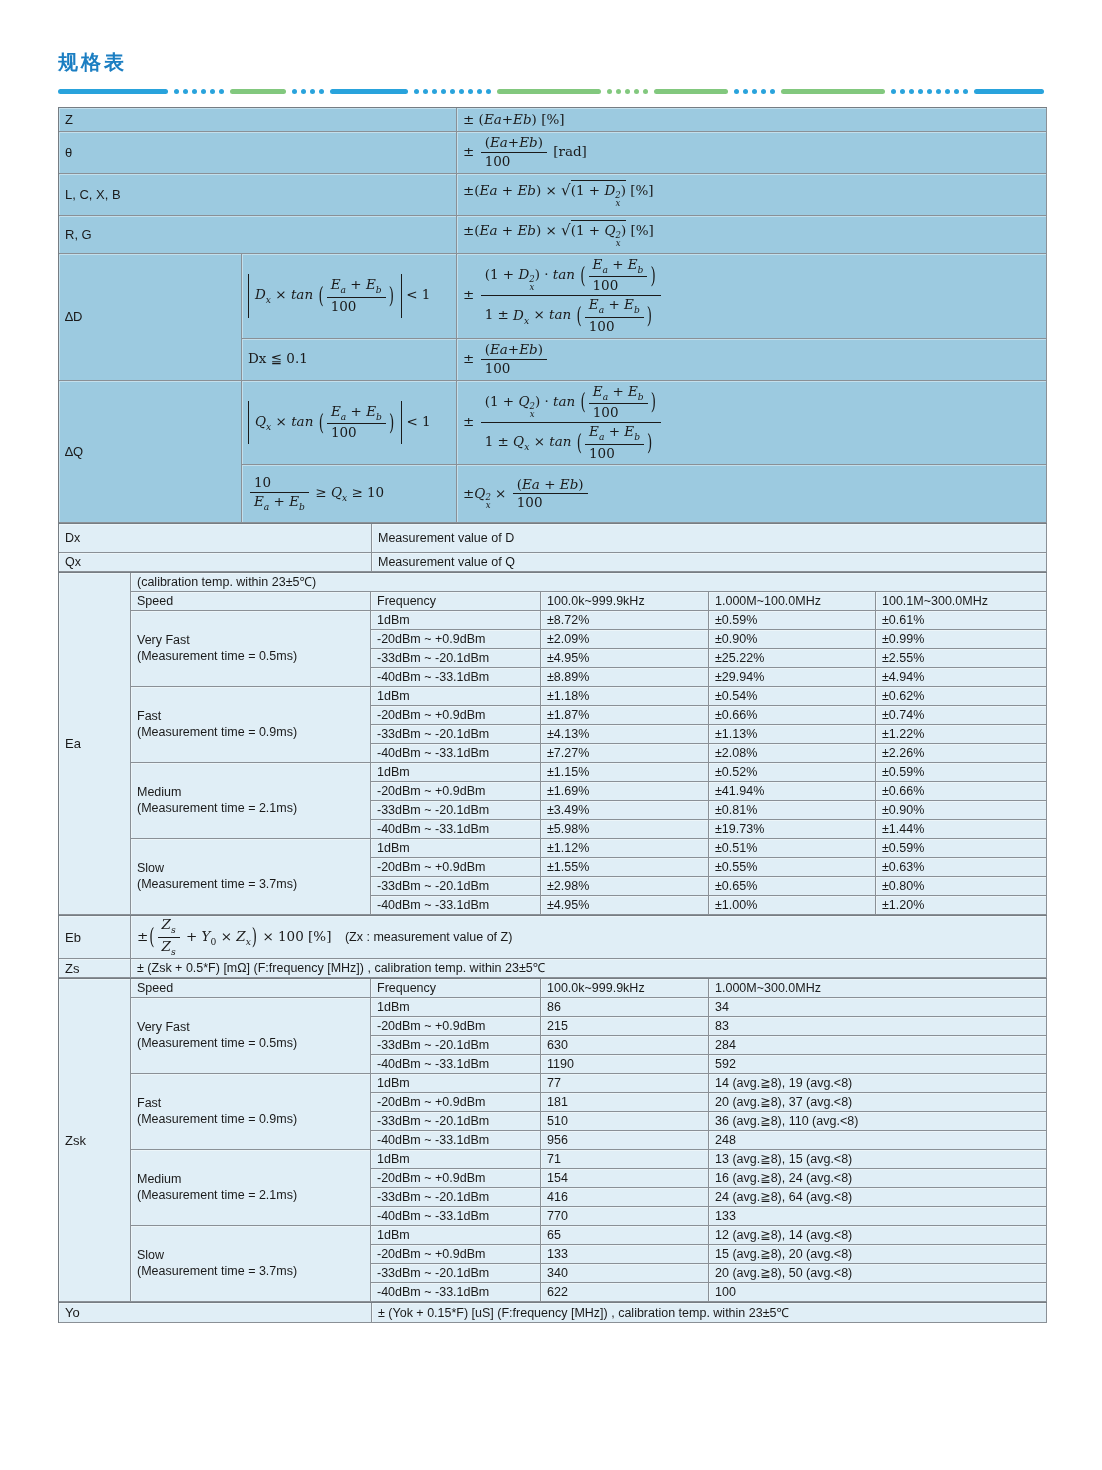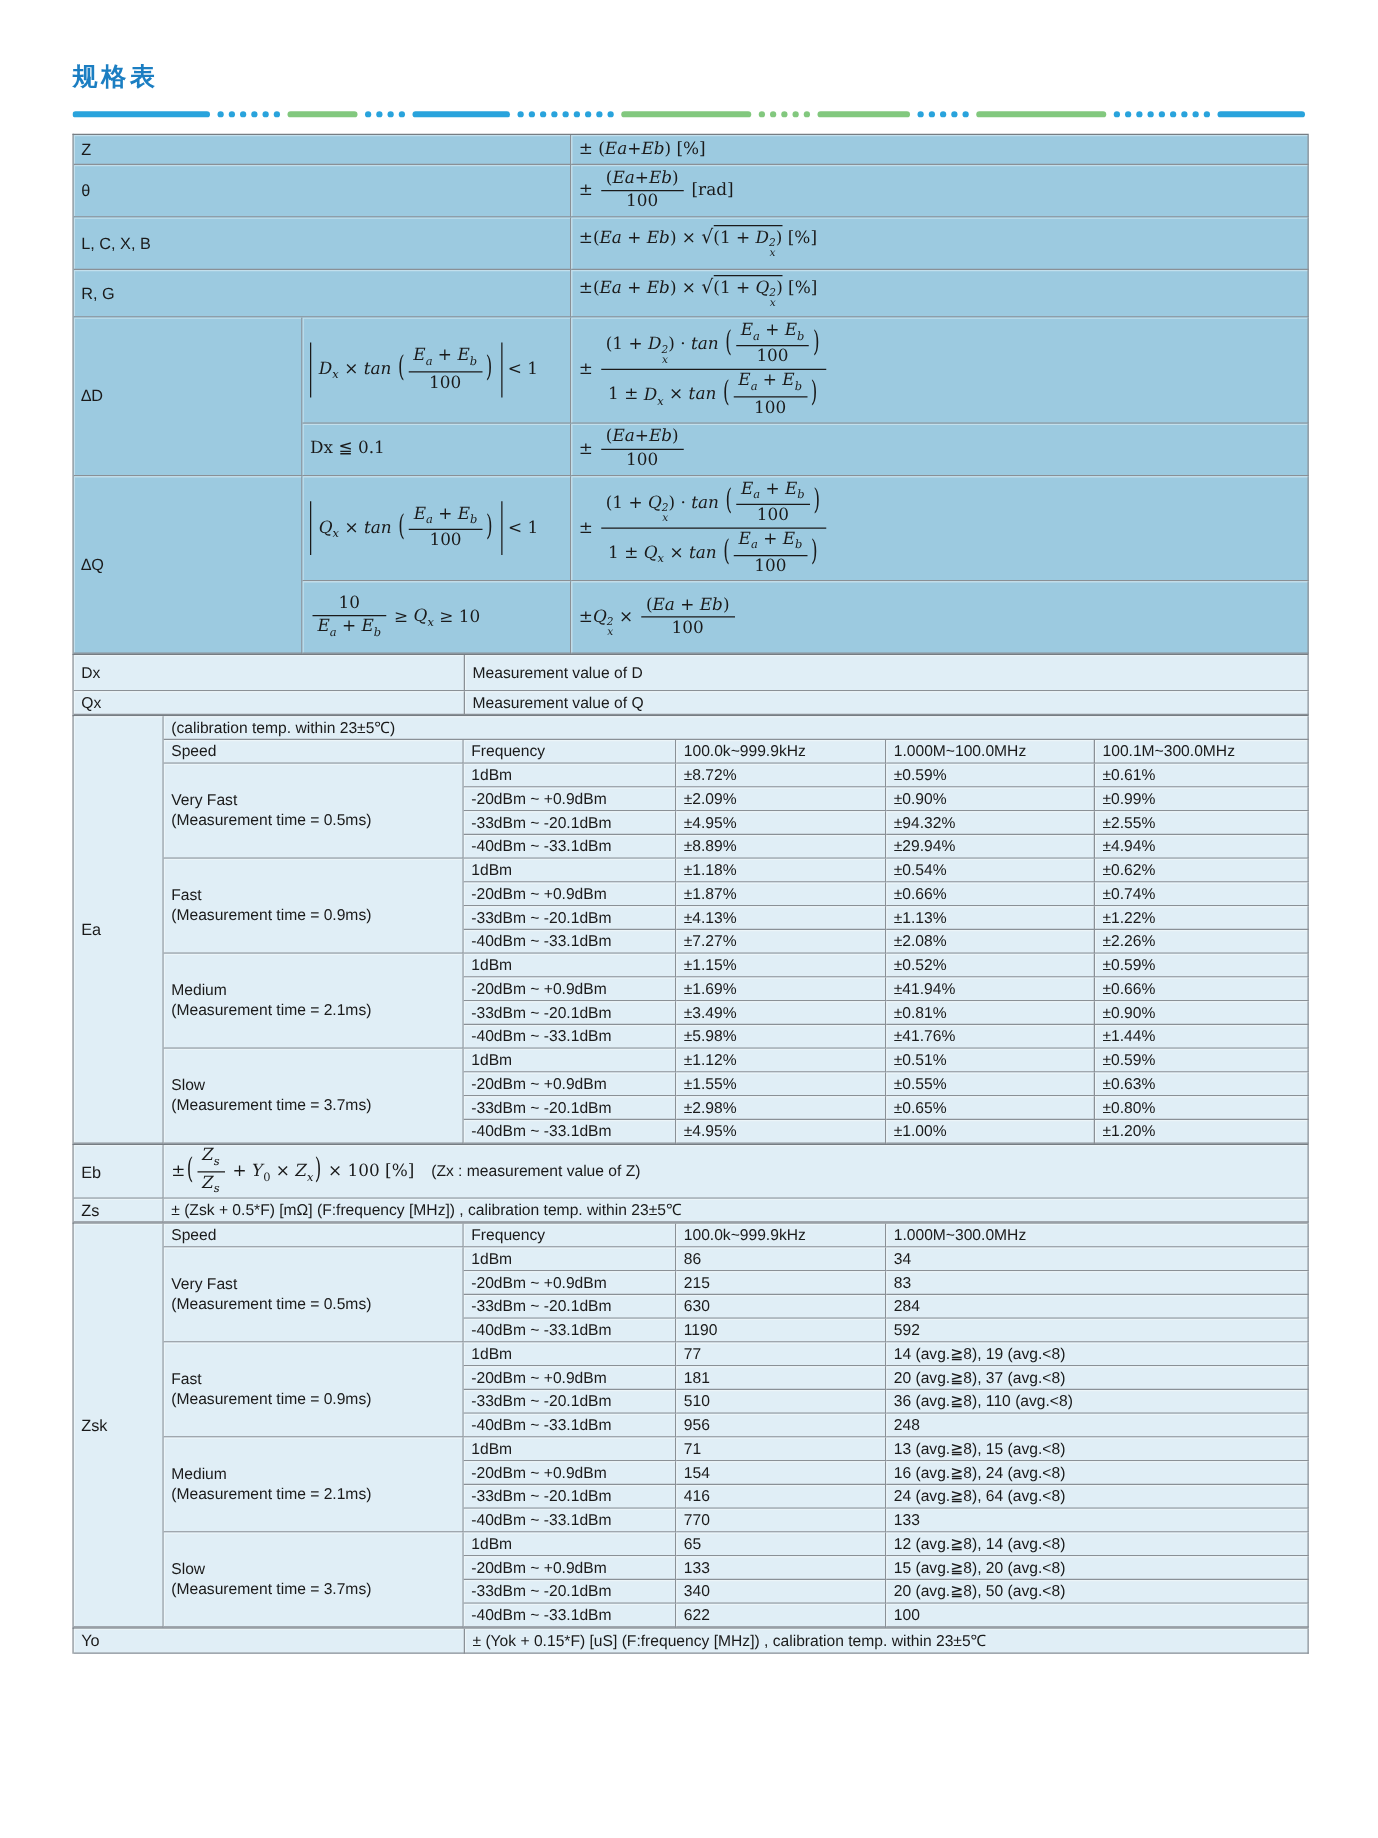--- a/index.html
+++ b/index.html
@@ -25,21 +25,21 @@
     overflow:hidden;white-space:nowrap;
   }
   .cell-dark{background:#9ccae0;}
   .cell-light{background:#e0eef6;}
   .plab{font-size:13px;}
   .two-line div{line-height:1.25;}
   
   .math{font-family:"DejaVu Serif",serif;font-size:13.5px;}
   .math i{font-style:italic;}
   sub{font-size:68%;}
-  .fr{display:inline-block;vertical-align:middle;text-align:center;padding:0 2px;}
+  .fr{display:inline-block;vertical-align:middle;padding:0 2px;}
   .fr > .n{display:block;border-bottom:1px solid #1a1a1a;padding:0 4px 1px;}
   .fr > .d{display:block;padding:1px 4px 0;}
   .bigp{display:inline-block;transform:scaleY(1.7);vertical-align:middle;padding:0 1px;font-weight:300;}
   .abs{display:inline-block;vertical-align:middle;border-left:1px solid #1a1a1a;border-right:1px solid #1a1a1a;padding:3px 6px;}
   .ss{display:inline-flex;flex-direction:column;align-items:center;vertical-align:-3px;font-size:8.5px;line-height:8px;font-style:italic;}
   .sq{border-top:1px solid #1a1a1a;padding-top:1px;}
   .rad{font-size:15px;}
   .ebnote{font-size:12.5px;margin-left:10px;}
   .math-cell{padding-top:3px;padding-bottom:3px;}
 </style>
@@ -219,21 +219,21 @@
         </tr>
         <tr style="height: 19px;">
           <td class="cell-light">-20dBm ~ +0.9dBm</td>
           <td class="cell-light">±2.09%</td>
           <td class="cell-light">±0.90%</td>
           <td class="cell-light">±0.99%</td>
         </tr>
         <tr style="height: 19px;">
           <td class="cell-light">-33dBm ~ -20.1dBm</td>
           <td class="cell-light">±4.95%</td>
-          <td class="cell-light">±94.32%</td>
+          <td class="cell-light">±25.22%</td>
           <td class="cell-light">±2.55%</td>
         </tr>
         <tr style="height: 19px;">
           <td class="cell-light">-40dBm ~ -33.1dBm</td>
           <td class="cell-light">±8.89%</td>
           <td class="cell-light">±29.94%</td>
           <td class="cell-light">±4.94%</td>
         </tr>
         <tr style="height: 19px;">
           <td class="cell-light two-line" rowspan="4">
@@ -281,21 +281,21 @@
         </tr>
         <tr style="height: 19px;">
           <td class="cell-light">-33dBm ~ -20.1dBm</td>
           <td class="cell-light">±3.49%</td>
           <td class="cell-light">±0.81%</td>
           <td class="cell-light">±0.90%</td>
         </tr>
         <tr style="height: 19px;">
           <td class="cell-light">-40dBm ~ -33.1dBm</td>
           <td class="cell-light">±5.98%</td>
-          <td class="cell-light">±41.76%</td>
+          <td class="cell-light">±19.73%</td>
           <td class="cell-light">±1.44%</td>
         </tr>
         <tr style="height: 19px;">
           <td class="cell-light two-line" rowspan="4">
             <div>Slow</div>
             <div>(Measurement time = 3.7ms)</div>
           </td>
           <td class="cell-light">1dBm</td>
           <td class="cell-light">±1.12%</td>
           <td class="cell-light">±0.51%</td>

